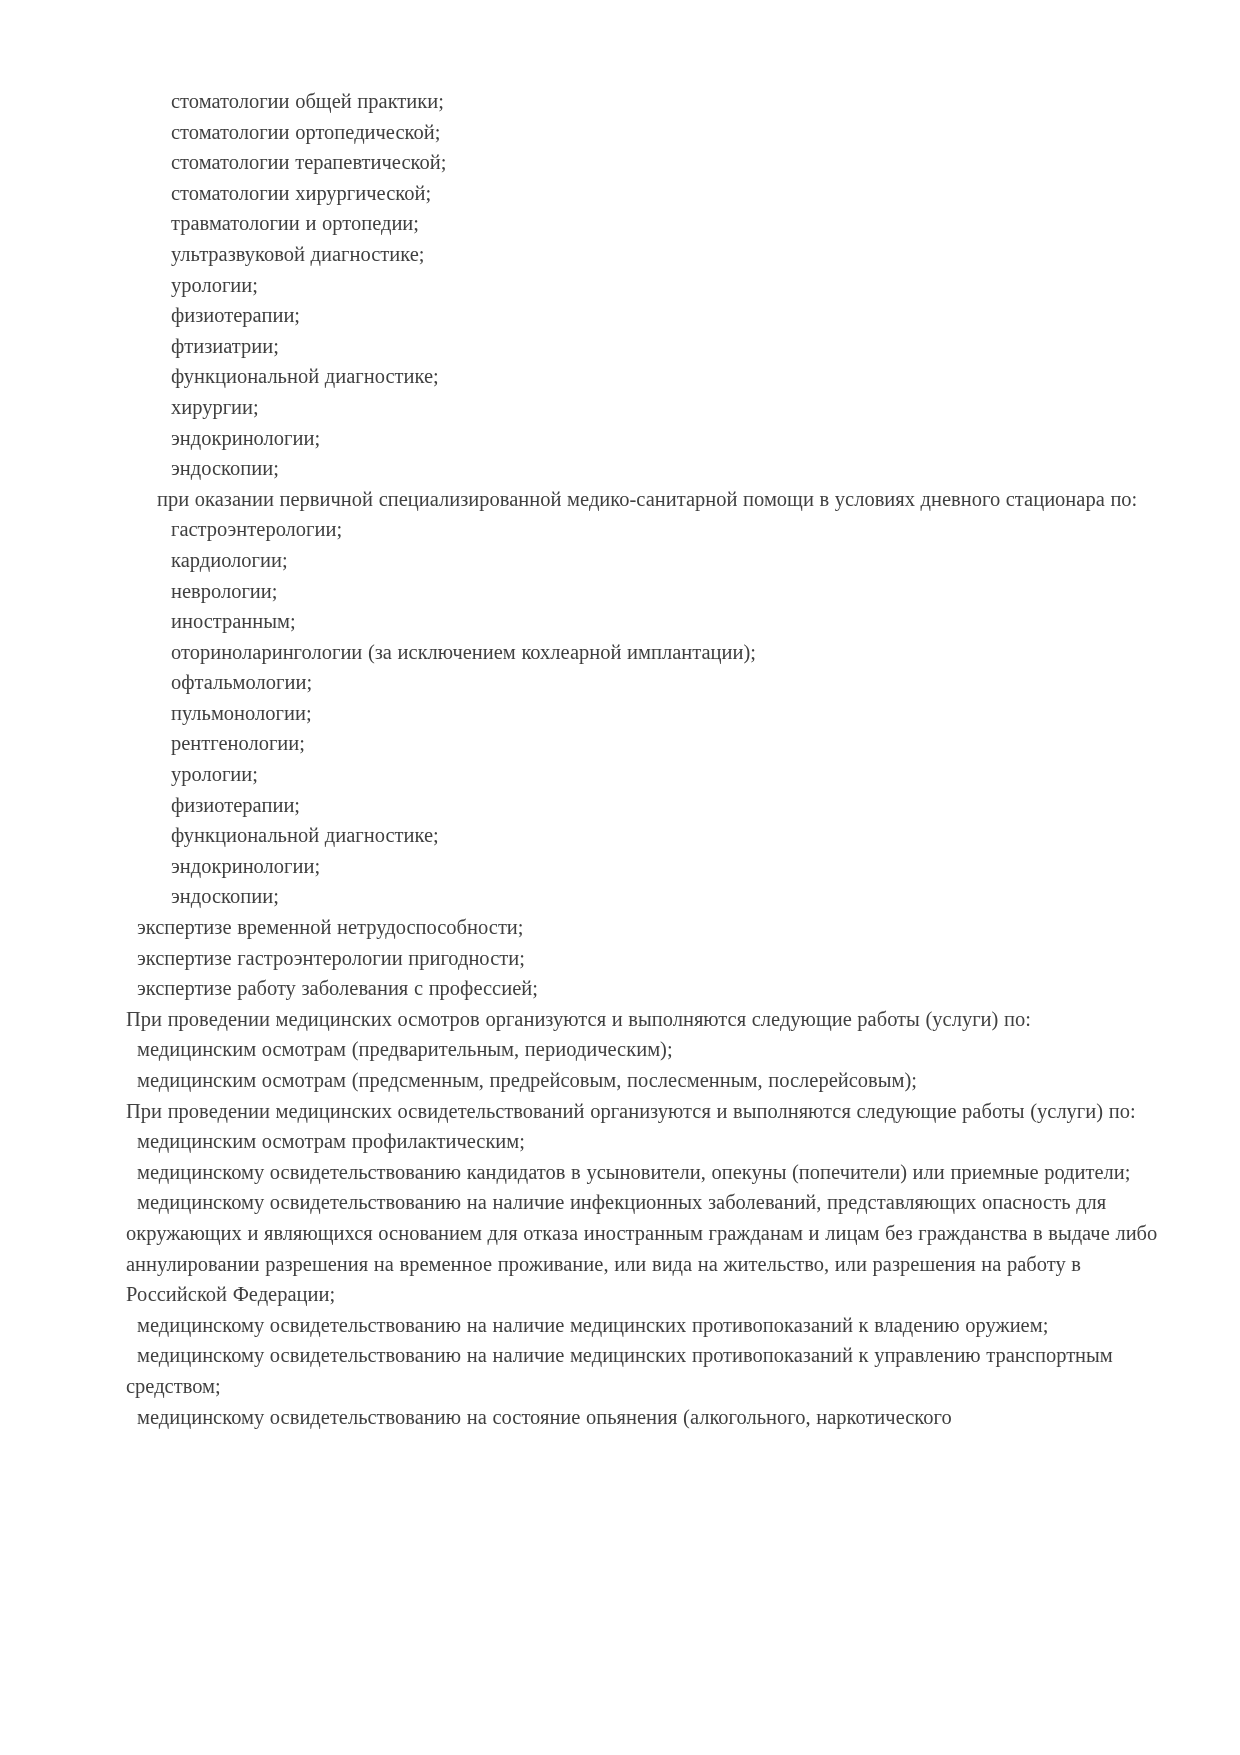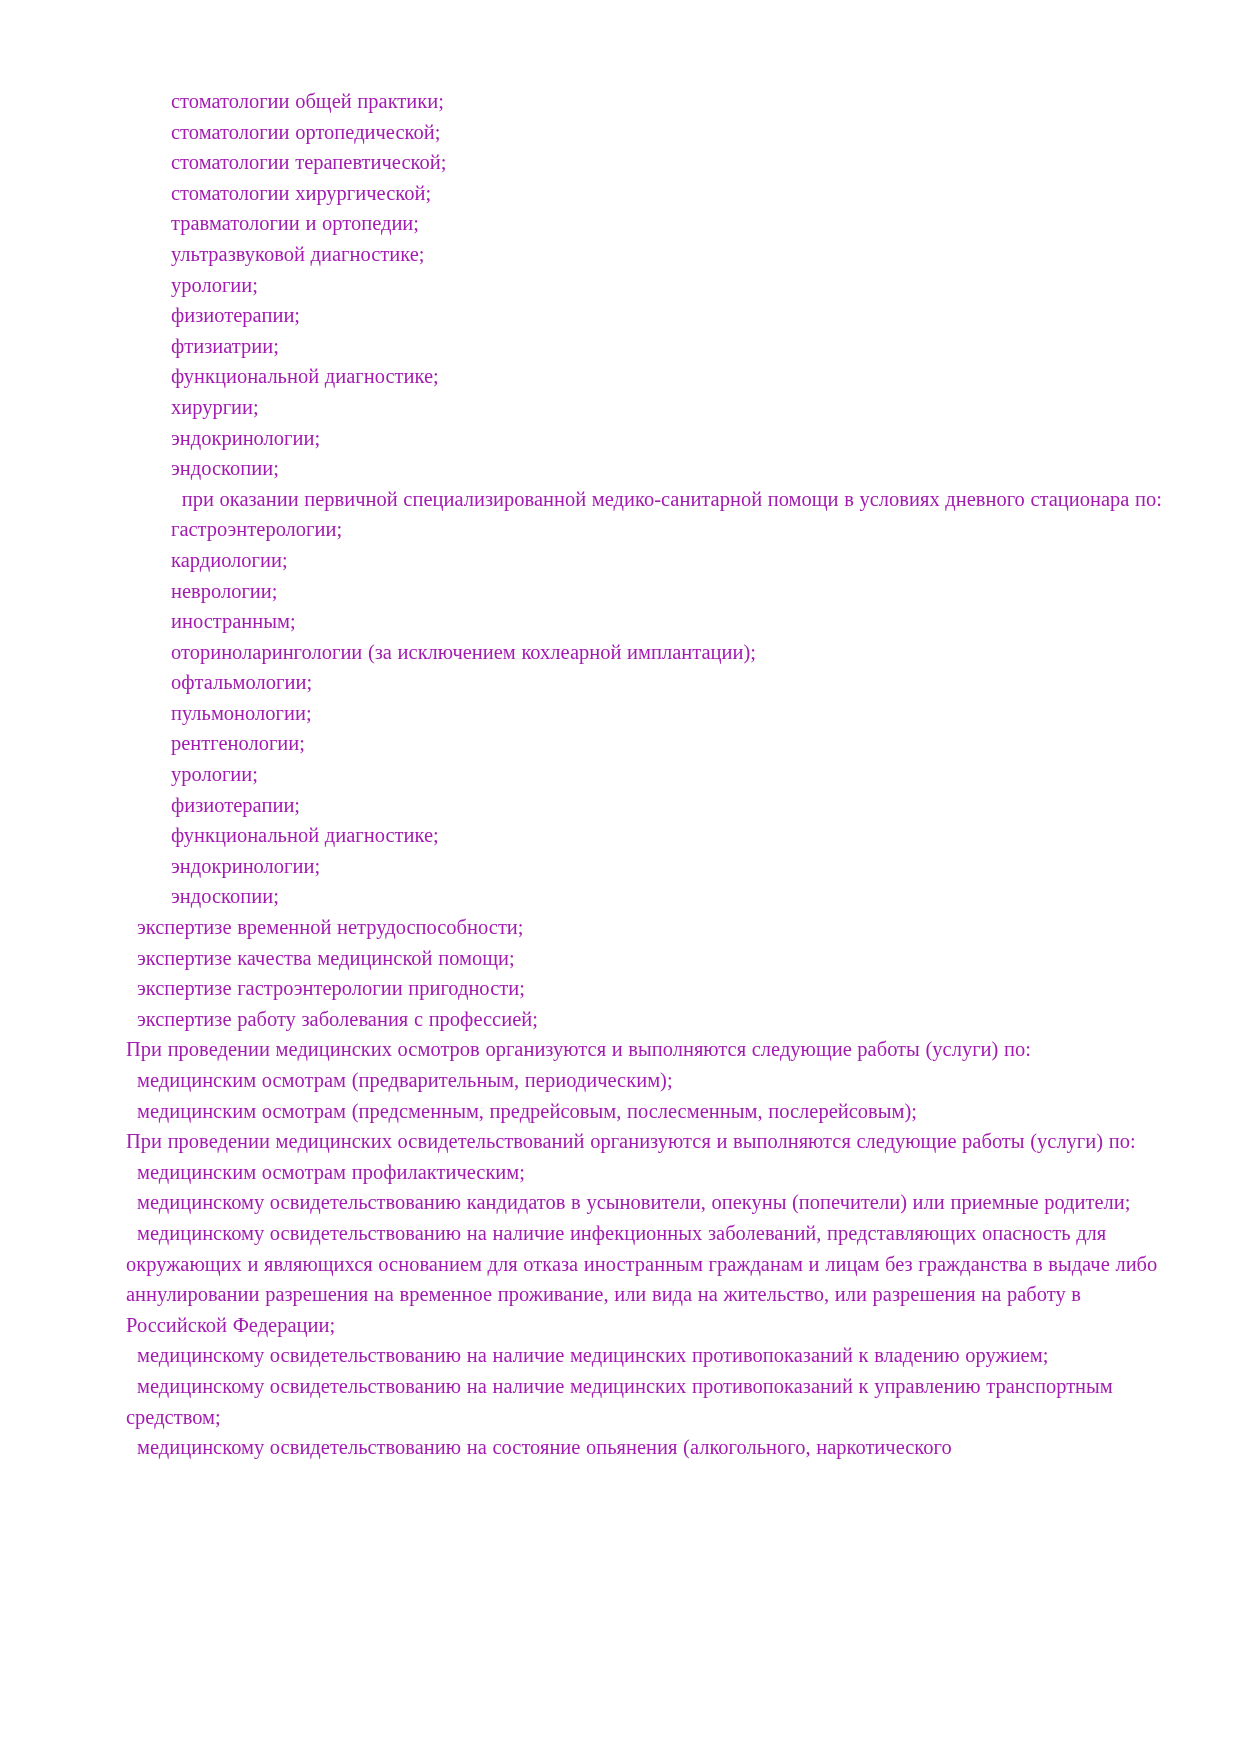--- a/index.html
+++ b/index.html
@@ -11,27 +11,27 @@
     box-sizing: border-box;
     padding: 86px 78px 0 126px;
     overflow: hidden;
   }
   .ln {
     margin: 0;
     padding: 0;
     font-family: "Liberation Serif", "DejaVu Serif", serif;
     font-size: 20.5px;
     line-height: 30.6px;
-    color: #a21caf;
+    color: #404040;
     text-align: left;
     word-spacing: 0.5px;
   }
   .deep  { text-indent: 45px; }  
   .mid   { text-indent: 11px; }  
-  .sub   { text-indent: 31px; text-align: right; }  
+  .sub   { text-indent: 31px; }  
   .flush { text-indent: 0; }     
 </style>
 </head>
 <body>
 
 <div class="page">
   <p class="ln deep">стоматологии общей практики;</p>
   <p class="ln deep">стоматологии ортопедической;</p>
   <p class="ln deep">стоматологии терапевтической;</p>
   <p class="ln deep">стоматологии хирургической;</p>
@@ -52,21 +52,20 @@
   <p class="ln deep">оториноларингологии (за исключением кохлеарной имплантации);</p>
   <p class="ln deep">офтальмологии;</p>
   <p class="ln deep">пульмонологии;</p>
   <p class="ln deep">рентгенологии;</p>
   <p class="ln deep">урологии;</p>
   <p class="ln deep">физиотерапии;</p>
   <p class="ln deep">функциональной диагностике;</p>
   <p class="ln deep">эндокринологии;</p>
   <p class="ln deep">эндоскопии;</p>
   <p class="ln mid">экспертизе временной нетрудоспособности;</p>
-  <p class="ln mid">экспертизе качества медицинской помощи;</p>
   <p class="ln mid">экспертизе гастроэнтерологии пригодности;</p>
   <p class="ln mid">экспертизе работу заболевания с профессией;</p>
   <p class="ln flush">При проведении медицинских осмотров организуются и выполняются следующие работы (услуги) по:</p>
   <p class="ln mid">медицинским осмотрам (предварительным, периодическим);</p>
   <p class="ln mid">медицинским осмотрам (предсменным, предрейсовым, послесменным, послерейсовым);</p>
   <p class="ln flush">При проведении медицинских освидетельствований организуются и выполняются следующие работы (услуги) по:</p>
   <p class="ln mid">медицинским осмотрам профилактическим;</p>
   <p class="ln mid">медицинскому освидетельствованию кандидатов в усыновители, опекуны (попечители) или приемные родители;</p>
   <p class="ln mid">медицинскому освидетельствованию на наличие инфекционных заболеваний, представляющих опасность для окружающих и являющихся основанием для отказа иностранным гражданам и лицам без гражданства в выдаче либо аннулировании разрешения на временное проживание, или вида на жительство, или разрешения на работу в Российской Федерации;</p>
   <p class="ln mid">медицинскому освидетельствованию на наличие медицинских противопоказаний к владению оружием;</p>

